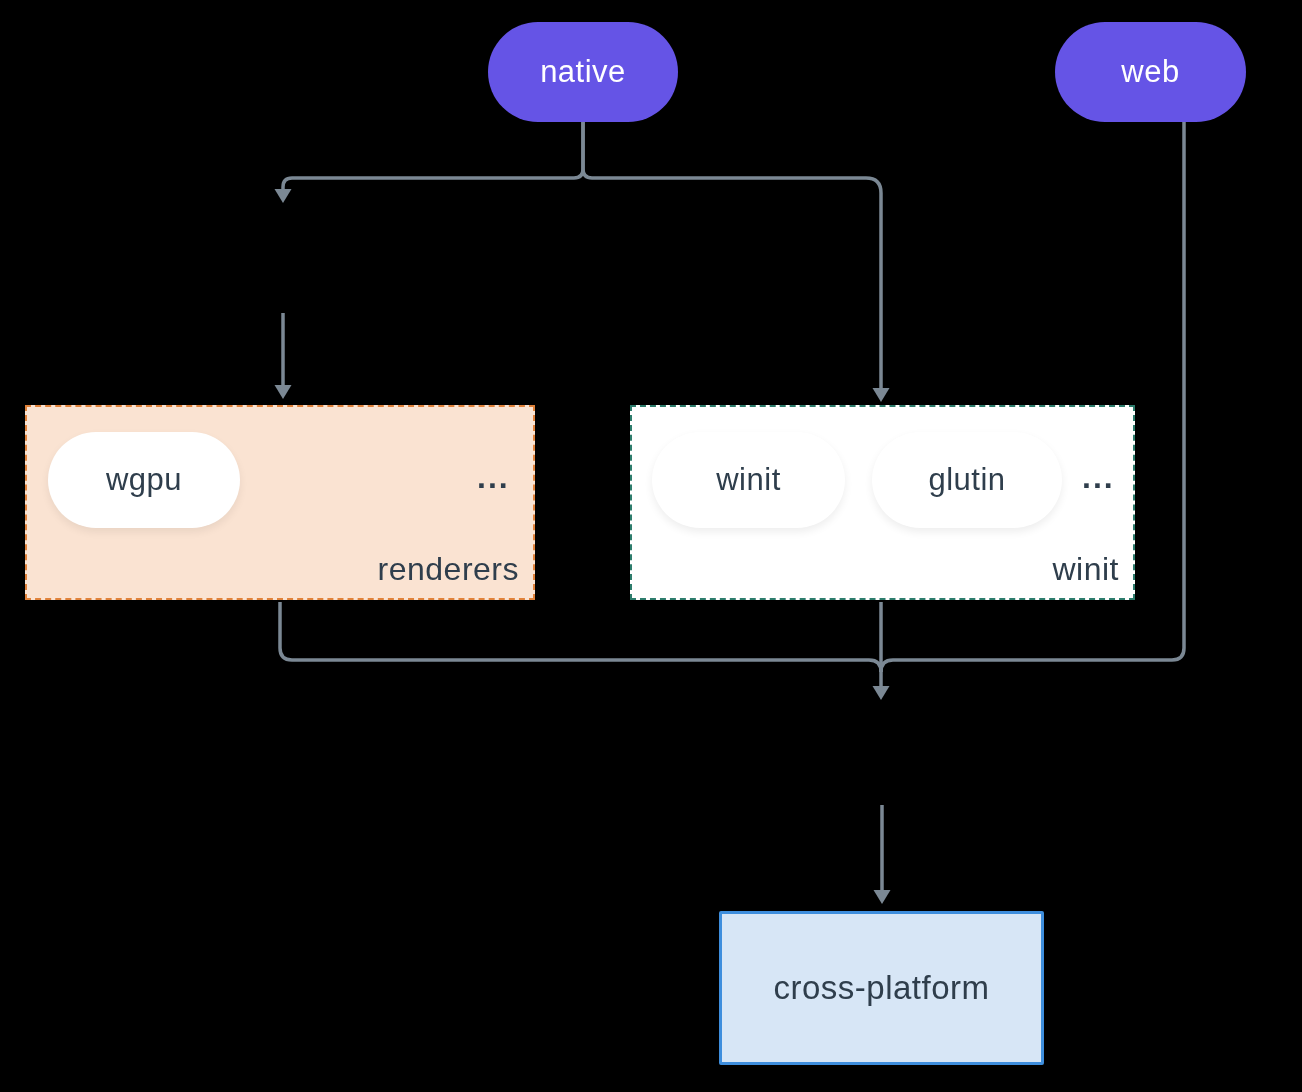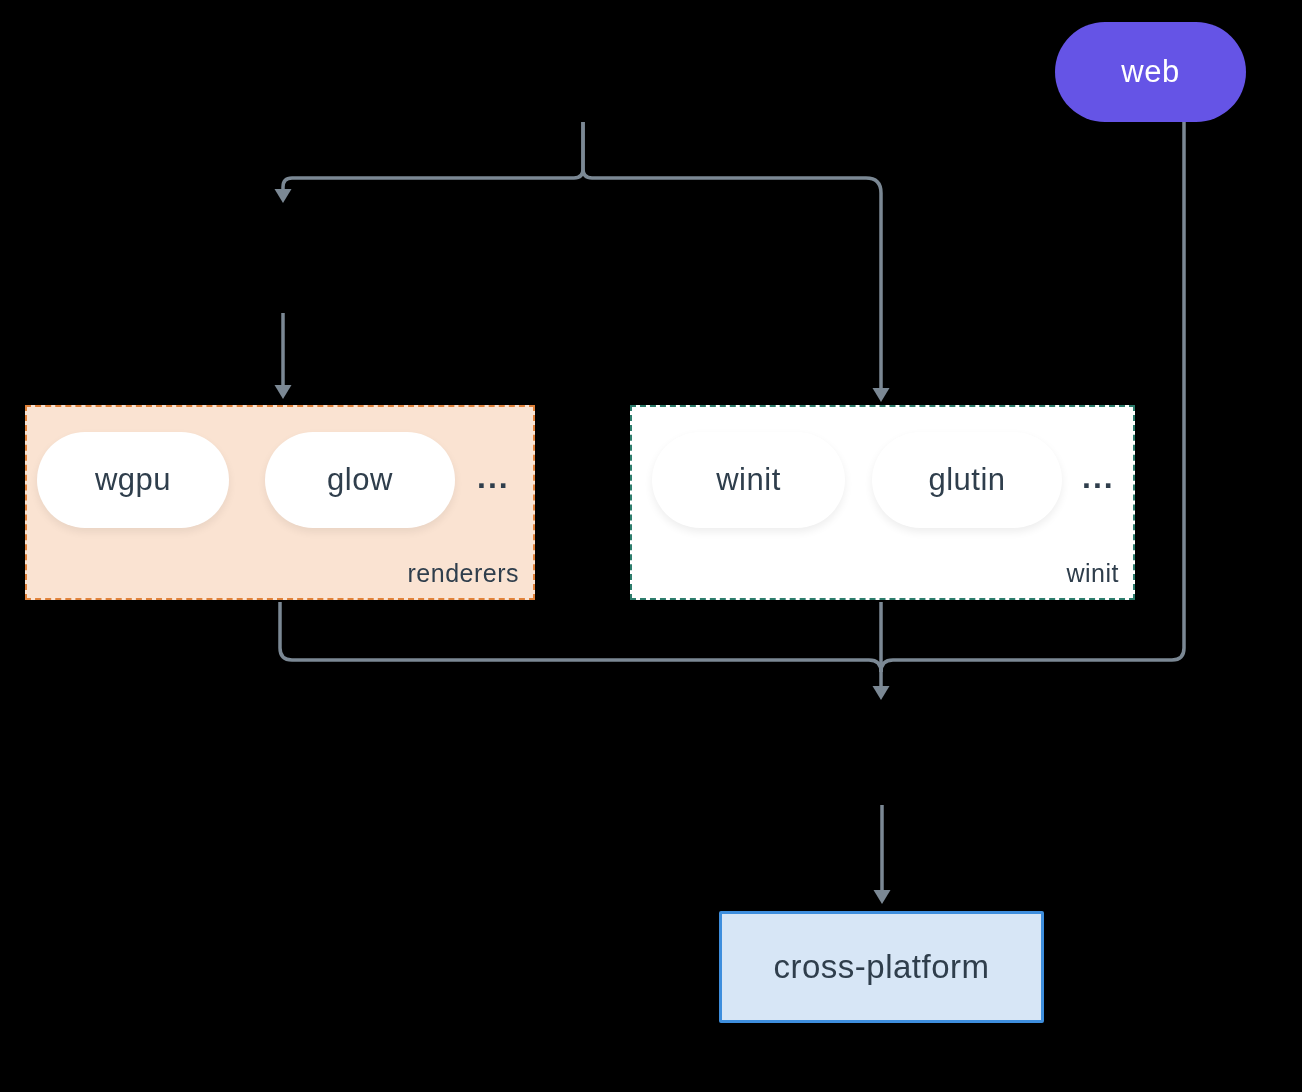--- a/index.html
+++ b/index.html
@@ -67,29 +67,29 @@
     color: #2f3e4c;
     font-size: 32px;
     font-weight: bold;
     letter-spacing: 2px;
   }
   .group-label {
     position: absolute;
     right: 14px;
     bottom: 10px;
     color: #2f3e4c;
-    font-size: 25px;
+    font-size: 32px;
     letter-spacing: 0.5px;
   }
   .app-box {
     position: absolute;
     left: 719px;
     top: 911px;
     width: 325px;
-    height: 112px;
+    height: 154px;
     box-sizing: border-box;
     background: #d7e6f6;
     border: 3px solid #3e8edd;
     border-radius: 2px;
     display: flex;
     flex-direction: column;
     align-items: center;
     justify-content: center;
     color: #2f3e4c;
     font-size: 33px;
@@ -118,27 +118,27 @@
 
     <path d="M 1184 122 V 648 Q 1184 660 1172 660 H 893 Q 881 660 881 672"></path>
 
     <path d="M 881 602 V 687"></path>
     <polygon points="881,700 872.5,686 889.5,686"></polygon>
 
     <path d="M 882 805 V 891"></path>
     <polygon points="882,904 873.5,890 890.5,890"></polygon>
   </svg>
 
+  <div class="pill colored node-native" style="left:488px; top:22px; width:190px; height:100px;">native</div>
 
   <div class="pill colored node-web" style="left:1055px; top:22px; width:191px; height:100px;">web</div>
 
 
   <div class="group renderers" style="left:25px; top:405px; width:510px; height:195px;">
-    <div class="pill white" style="left:10px; top:25px; width:192px;">wgpu</div>
-    <div class="pill white" style="left:238px; top:25px; width:190px;">glow</div>
+    <div class="pill white" style="left:21px; top:25px; width:192px;">wgpu</div>
     <div class="dots" style="left:450px; top:52px;">...</div>
     <div class="group-label">renderers</div>
   </div>
 
   <div class="group shells" style="left:630px; top:405px; width:505px; height:195px;">
     <div class="pill white" style="left:20px; top:25px; width:193px;">winit</div>
     <div class="pill white" style="left:240px; top:25px; width:190px;">glutin</div>
     <div class="dots" style="left:450px; top:52px;">...</div>
     <div class="group-label">winit</div>
   </div>

